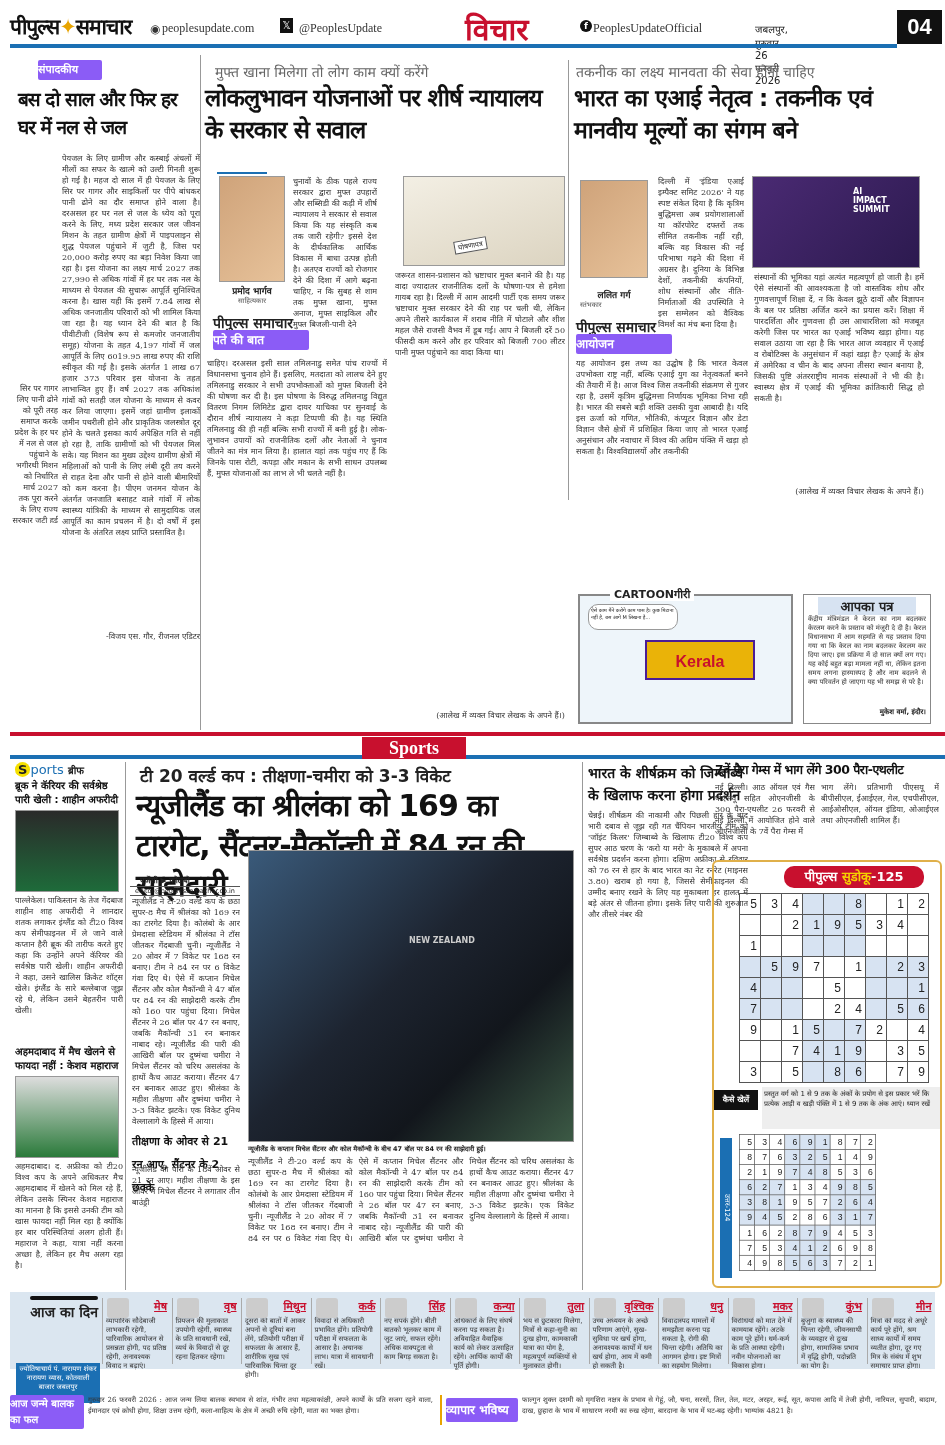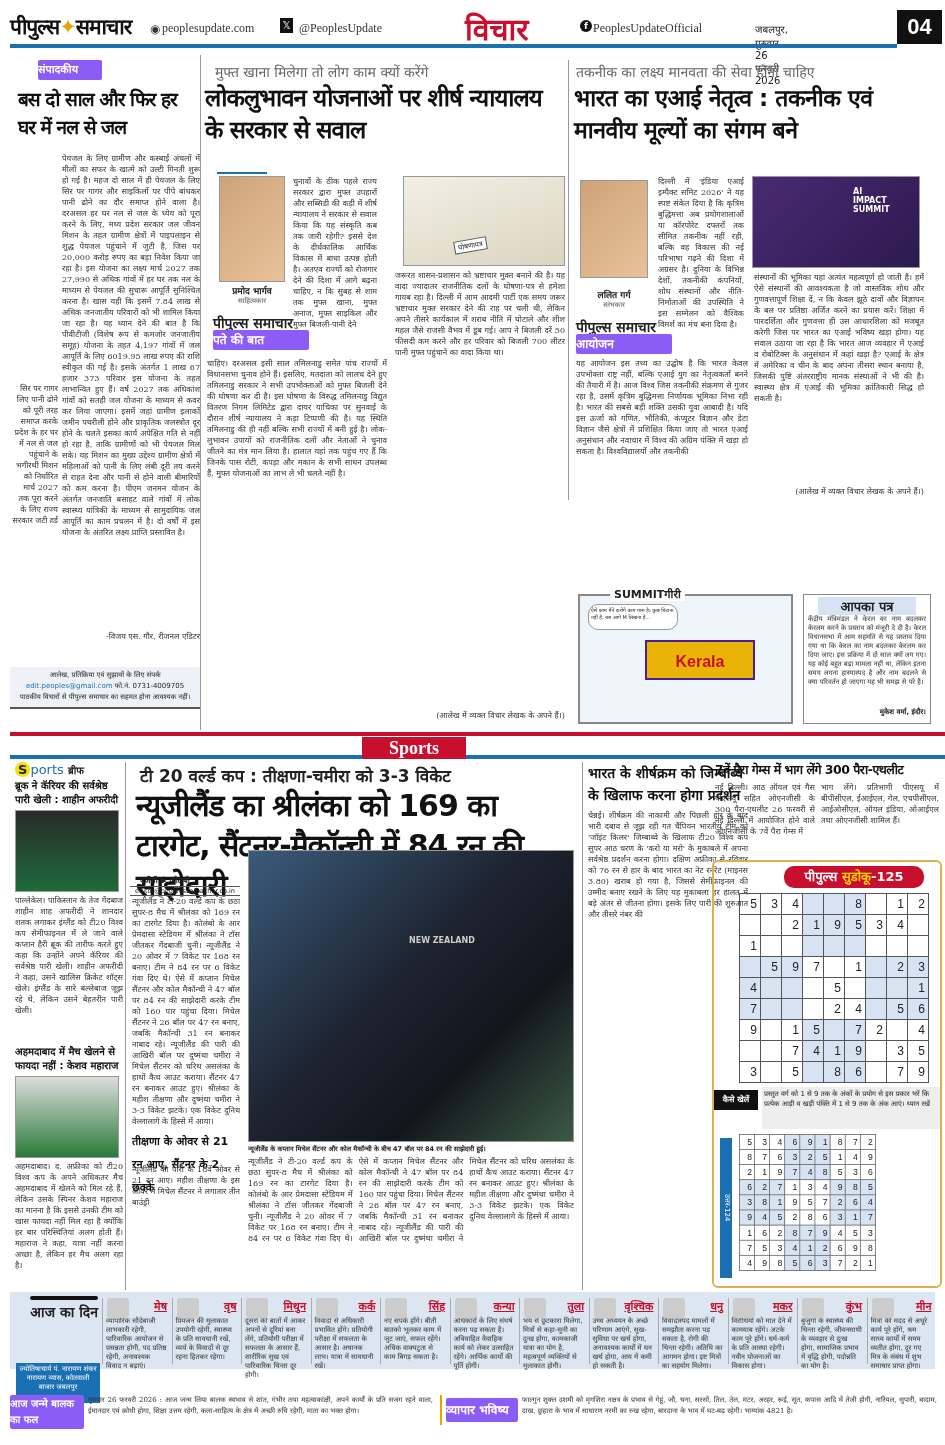--- a/index.html
+++ b/index.html
@@ -43,25 +43,20 @@
   <div class="abs pageno">04</div>
   <div class="abs bluebar" style="left:10px;top:44px;width:887px"></div>
 </div>
 
 <div class="abs" style="left:10px;top:55px;width:190px;height:675px">
   <div class="abs tagbox" style="left:28px;top:5px;width:64px;height:20px;font-size:11px;line-height:20px">संपादकीय</div>
   <div class="abs headline" style="left:8px;top:30px;width:180px;font-size:19px;line-height:28px">बस दो साल और फिर हर घर में नल से जल</div>
   <div class="abs txt" style="left:52px;top:98px;width:138px;height:485px">पेयजल के लिए ग्रामीण और कस्बाई अंचलों में मीलों का सफर के खात्मे को उल्टी गिनती शुरू हो गई है। महज दो साल में ही पेयजल के लिए सिर पर गागर और साइकिलों पर पीपे बांधकर पानी ढोने का दौर समाप्त होने वाला है। दरअसल हर घर नल से जल के ध्येय को पूरा करने के लिए, मध्य प्रदेश सरकार जल जीवन मिशन के तहत ग्रामीण क्षेत्रों में पाइपलाइन से शुद्ध पेयजल पहुंचाने में जुटी है, जिस पर 20,000 करोड़ रुपए का बड़ा निवेश किया जा रहा है। इस योजना का लक्ष्य मार्च 2027 तक 27,990 से अधिक गांवों में हर घर तक नल के माध्यम से पेयजल की सुचारू आपूर्ति सुनिश्चित करना है। खास यही कि इसमें 7.84 लाख से अधिक जनजातीय परिवारों को भी शामिल किया जा रहा है। यह ध्यान देने की बात है कि पीवीटीजी (विशेष रूप से कमजोर जनजातीय समूह) योजना के तहत 4,197 गांवों में जल आपूर्ति के लिए 6019.95 लाख रुपए की राशि स्वीकृत की गई है। इसके अंतर्गत 1 लाख 67 हजार 373 परिवार इस योजना के तहत लाभान्वित हुए हैं। वर्ष 2027 तक अधिकांश गांवों को सतही जल योजना के माध्यम से कवर कर लिया जाएगा। इसमें जहां ग्रामीण इलाकों जमीन पथरीली होने और प्राकृतिक जलस्त्रोत दूर होने के चलते इसका कार्य अपेक्षित गति से नहीं हो रहा है, ताकि ग्रामीणों को भी पेयजल मिल सके। यह मिशन का मुख्य उद्देश्य ग्रामीण क्षेत्रों में महिलाओं को पानी के लिए लंबी दूरी तय करने से राहत देना और पानी से होने वाली बीमारियों को कम करना है। पीएम जनमन योजन के अंतर्गत जनजाति बसाहट वाले गांवों में लोक स्वास्थ्य यांत्रिकी के माध्यम से सामुदायिक जल आपूर्ति का काम प्रचलन में है। दो वर्षों में इस योजना के अंतरित लक्ष्य प्राप्ति प्रस्तावित है।</div>
   <div class="abs txt" style="left:0;top:328px;width:48px;height:140px;font-size:8px;line-height:11px;text-align:right">सिर पर गागर लिए पानी ढोने को पूरी तरह समाप्त करके प्रदेश के हर घर में नल से जल पहुंचाने के भगीरथी मिशन को निर्धारित मार्च 2027 तक पूरा करने के लिए राज्य सरकार जुटी हुई है, जिसके सुखद भी सामने आ रहे हैं।</div>
   <div class="abs txt" style="left:60px;top:576px;width:130px;text-align:right">-विजय एस. गौर, रीजनल एडिटर</div>
-  <div class="abs" style="left:0;top:612px;width:190px;height:42px;background:#eef2f7;border-bottom:2px solid #555;text-align:center;font-size:7px;line-height:11px;padding-top:3px">
-    <div>आलेख, प्रतिक्रिया एवं सुझावों के लिए संपर्क</div>
-    <div><span style="color:#1b6fb3">edit.peoples@gmail.com</span> <span>फो.नं. 0731-4009705</span></div>
-    <div>पाठकीय विचारों से पीपुल्स समाचार का सहमत होना आवश्यक नहीं।</div>
-  </div>
 </div>
 
 <div class="abs vline" style="left:200px;top:55px;height:675px"></div>
 
 <div class="abs" style="left:205px;top:60px;width:360px;height:670px">
   <div class="abs kicker" style="left:10px;top:2px;width:350px;font-size:14px">मुफ्त खाना मिलेगा तो लोग काम क्यों करेंगे</div>
   <div class="abs headline" style="left:0;top:22px;width:360px;font-size:24px;line-height:32px">लोकलुभावन योजनाओं पर शीर्ष न्यायालय के सरकार से सवाल</div>
   <div class="abs" style="left:12px;top:112px;width:50px;height:2px;background:#1b6fb3"></div>
   <div class="abs photo" style="left:14px;top:116px;width:66px;height:106px"></div>
   <div class="abs" style="left:14px;top:224px;width:66px;text-align:center;font-size:9px;font-weight:bold">प्रमोद भार्गव</div>
@@ -77,34 +72,34 @@
   <div class="abs txt" style="left:190px;top:650px;width:170px;text-align:right">(आलेख में व्यक्त विचार लेखक के अपने हैं।)</div>
 </div>
 
 <div class="abs vline" style="left:568px;top:60px;height:440px"></div>
 
 <div class="abs" style="left:572px;top:60px;width:370px;height:440px">
   <div class="abs kicker" style="left:4px;top:2px;width:366px;font-size:14px">तकनीक का लक्ष्य मानवता की सेवा होना चाहिए</div>
   <div class="abs headline" style="left:2px;top:22px;width:360px;font-size:23px;line-height:32px;letter-spacing:-0.5px">भारत का एआई नेतृत्व : तकनीक एवं मानवीय मूल्यों का संगम बने</div>
   <div class="abs photo" style="left:8px;top:120px;width:68px;height:98px"></div>
   <div class="abs" style="left:8px;top:228px;width:68px;text-align:center;font-size:9px;font-weight:bold">ललित गर्ग</div>
-  <div class="abs" style="left:8px;top:240px;width:68px;text-align:center;font-size:7px;color:#555">स्तंभकार</div>
+  <div class="abs" style="left:8px;top:240px;width:68px;font-size:7px;color:#555">स्तंभकार</div>
   <div class="abs" style="left:4px;top:257px;font-size:14px;font-weight:bold">पीपुल्स समाचार</div>
   <div class="abs tagbox" style="left:4px;top:274px;width:96px;height:20px;font-size:12px;line-height:20px">आयोजन</div>
   <div class="abs txt" style="left:86px;top:116px;width:86px;height:180px">दिल्ली में 'इंडिया एआई इम्पैक्ट समिट 2026' ने यह स्पष्ट संकेत दिया है कि कृत्रिम बुद्धिमत्ता अब प्रयोगशालाओं या कॉरपोरेट दफ्तरों तक सीमित तकनीक नहीं रही, बल्कि वह विकास की नई परिभाषा गढ़ने की दिशा में अग्रसर है। दुनिया के विभिन्न देशों, तकनीकी कंपनियों, शोध संस्थानों और नीति-निर्माताओं की उपस्थिति ने इस सम्मेलन को वैश्विक विमर्श का मंच बना दिया है।</div>
   <div class="abs photo" style="left:180px;top:116px;width:168px;height:92px;background:linear-gradient(135deg,#4a2a73,#2c1a4f)">
     <span class="abs" style="left:100px;top:10px;color:#fff;font-size:8px;font-weight:bold;width:40px">AI IMPACT SUMMIT</span>
   </div>
   <div class="abs txt" style="left:4px;top:298px;width:172px;height:140px">यह आयोजन इस तथ्य का उद्घोष है कि भारत केवल उपभोक्ता राष्ट्र नहीं, बल्कि एआई युग का नेतृत्वकर्ता बनने की तैयारी में है। आज विश्व जिस तकनीकी संक्रमण से गुजर रहा है, उसमें कृत्रिम बुद्धिमत्ता निर्णायक भूमिका निभा रही है। भारत की सबसे बड़ी शक्ति उसकी युवा आबादी है। यदि इस ऊर्जा को गणित, भौतिकी, कंप्यूटर विज्ञान और डेटा विज्ञान जैसे क्षेत्रों में प्रशिक्षित किया जाए तो भारत एआई अनुसंधान और नवाचार में विश्व की अग्रिम पंक्ति में खड़ा हो सकता है। विश्वविद्यालयों और तकनीकी</div>
   <div class="abs txt" style="left:182px;top:212px;width:170px;height:212px">संस्थानों की भूमिका यहां अत्यंत महत्वपूर्ण हो जाती है। हमें ऐसे संस्थानों की आवश्यकता है जो वास्तविक शोध और गुणवत्तापूर्ण शिक्षा दें, न कि केवल झूठे दावों और विज्ञापन के बल पर प्रतिष्ठा अर्जित करने का प्रयास करें। शिक्षा में पारदर्शिता और गुणवत्ता ही उस आधारशिला को मजबूत करेगी जिस पर भारत का एआई भविष्य खड़ा होगा। यह सवाल उठाया जा रहा है कि भारत आज व्यवहार में एआई व रोबोटिक्स के अनुसंधान में कहां खड़ा है? एआई के क्षेत्र में अमेरिका व चीन के बाद अपना तीसरा स्थान बनाया है, जिसकी पुष्टि अंतरराष्ट्रीय मानक संस्थाओं ने भी की है। स्वास्थ्य क्षेत्र में एआई की भूमिका क्रांतिकारी सिद्ध हो सकती है।</div>
   <div class="abs txt" style="left:182px;top:426px;width:170px;text-align:right">(आलेख में व्यक्त विचार लेखक के अपने हैं।)</div>
 </div>
 
 <div class="abs" style="left:578px;top:594px;width:215px;height:130px;border:2px solid #888;background:#eef5fa">
-  <div class="abs" style="left:30px;top:-10px;background:#fff;padding:0 4px;font-size:11px;font-weight:bold"><span>SUMMIT</span><span>गीरी</span></div>
+  <div class="abs" style="left:30px;top:-10px;background:#fff;padding:0 4px;font-size:11px;font-weight:bold"><span>CARTOON</span><span>गीरी</span></div>
   <div class="abs" style="left:8px;top:8px;width:90px;height:26px;background:#fff;border:1px solid #999;border-radius:10px;font-size:5px;line-height:7px;padding:2px">ऐसे काम मैंने करोगे काम पास है। कुछ मिटाना नहीं है, बस आगे M लिखना है...</div>
   <div class="abs" style="left:65px;top:44px;width:110px;height:40px;background:#eab308;border:2px solid #4c1d95;color:#c8102e;font-size:16px;font-weight:bold;text-align:center;line-height:40px;font-family:'Liberation Sans',sans-serif">Kerala</div>
 </div>
 
 <div class="abs" style="left:803px;top:594px;width:128px;height:130px;border:1px solid #888;padding:2px 4px">
   <div style="background:#d7e3f2;text-align:center;font-size:13px;font-weight:bold;margin:0 10px">आपका पत्र</div>
   <div class="txt" style="font-size:6.8px;line-height:9px;height:92px">केंद्रीय मंत्रिमंडल ने केरल का नाम बदलकर केरलम करने के प्रस्ताव को मंजूरी दे दी है। केरल विधानसभा में आम सहमति से यह प्रस्ताव दिया गया था कि केरल का नाम बदलकर केरलम कर दिया जाए। इस प्रक्रिया में दो साल क्यों लग गए। यह कोई बहुत बड़ा मामला नहीं था, लेकिन इतना समय लगना हास्यास्पद है और नाम बदलने से क्या परिवर्तन हो जाएगा यह भी समझ से परे है।</div>
   <div style="text-align:right;font-size:7px;font-weight:bold">मुकेश वर्मा, इंदौर।</div>
 </div>
 

